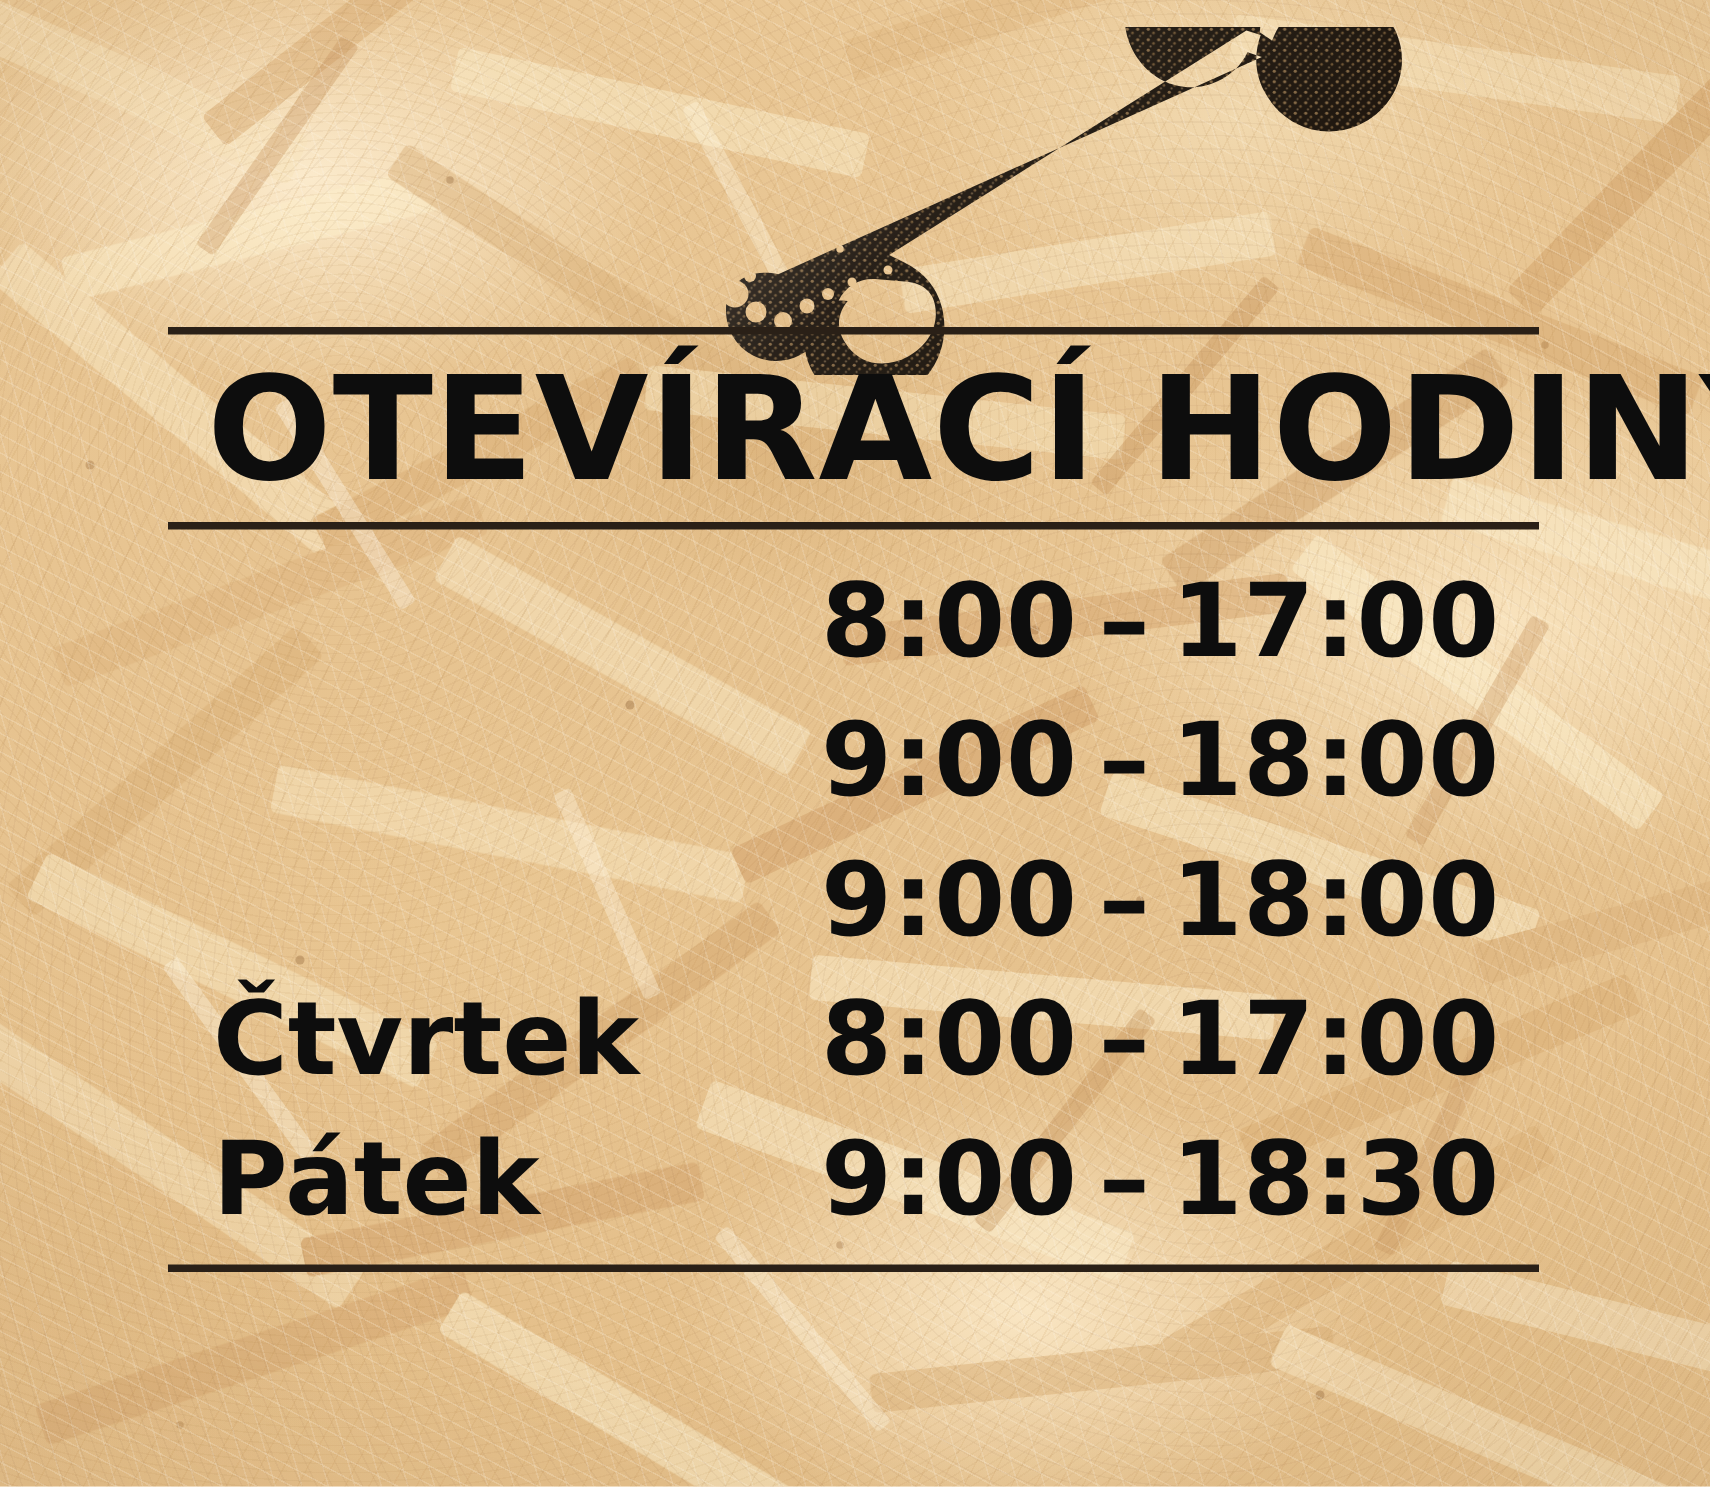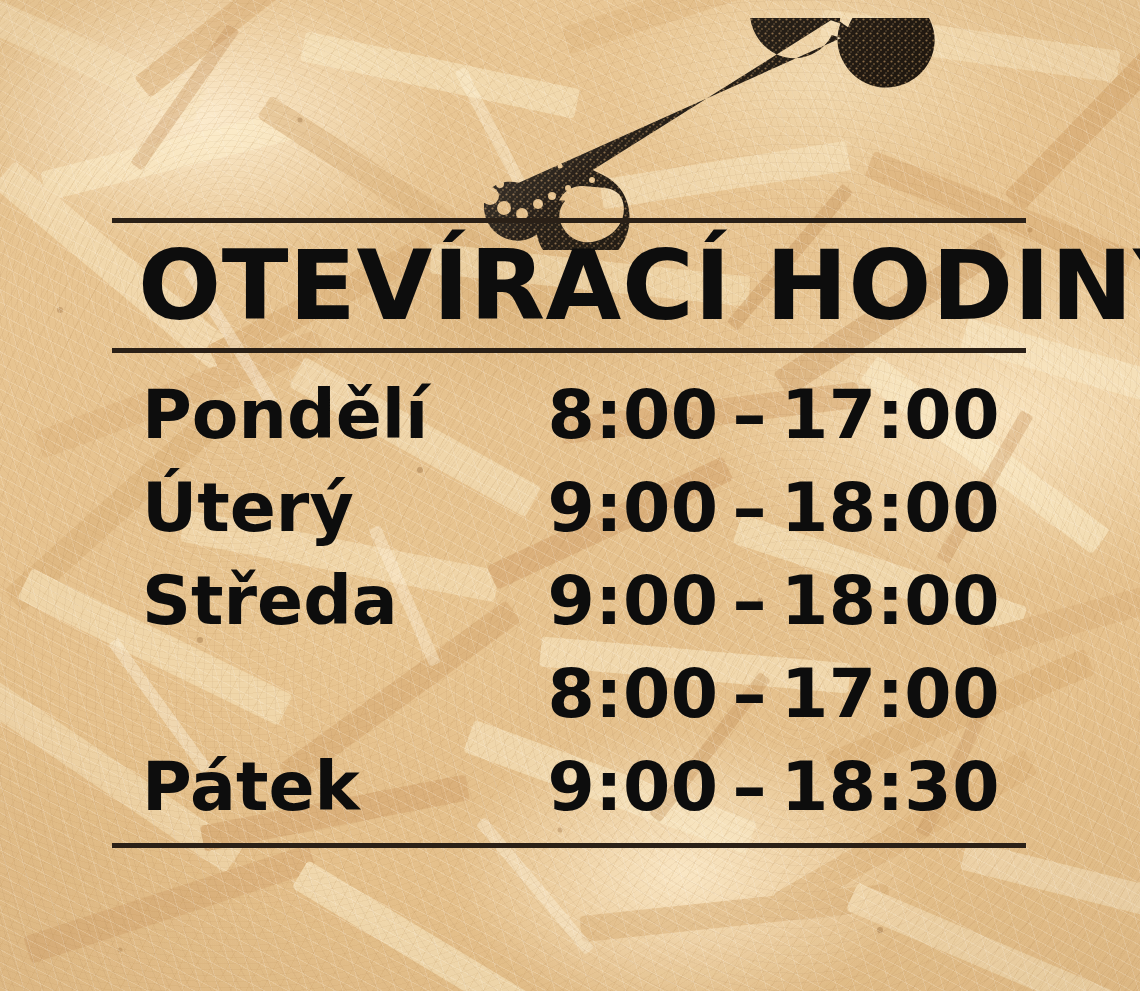--- a/index.html
+++ b/index.html
@@ -327,35 +327,33 @@
 
     <div class="rule rule-top"></div>
 
     <div class="title">OTEVÍRACÍ HODINY</div>
 
     <div class="rule rule-mid"></div>
 
     <div class="hours">
 
       <div class="row">
-        <span class="day">Pondělí</span>
         <span class="time"><span>8:00</span><span class="sep">–</span><span>17:00</span></span>
       </div>
 
       <div class="row">
-        <span class="day">Úterý</span>
         <span class="time"><span>9:00</span><span class="sep">–</span><span>18:00</span></span>
       </div>
 
       <div class="row">
-        <span class="day">Středa</span>
         <span class="time"><span>9:00</span><span class="sep">–</span><span>18:00</span></span>
       </div>
 
       <div class="row">
+        <span class="day">Čtvrtek</span>
         <span class="time"><span>8:00</span><span class="sep">–</span><span>17:00</span></span>
       </div>
 
       <div class="row">
         <span class="day">Pátek</span>
         <span class="time"><span>9:00</span><span class="sep">–</span><span>18:30</span></span>
       </div>
 
     </div>
 

